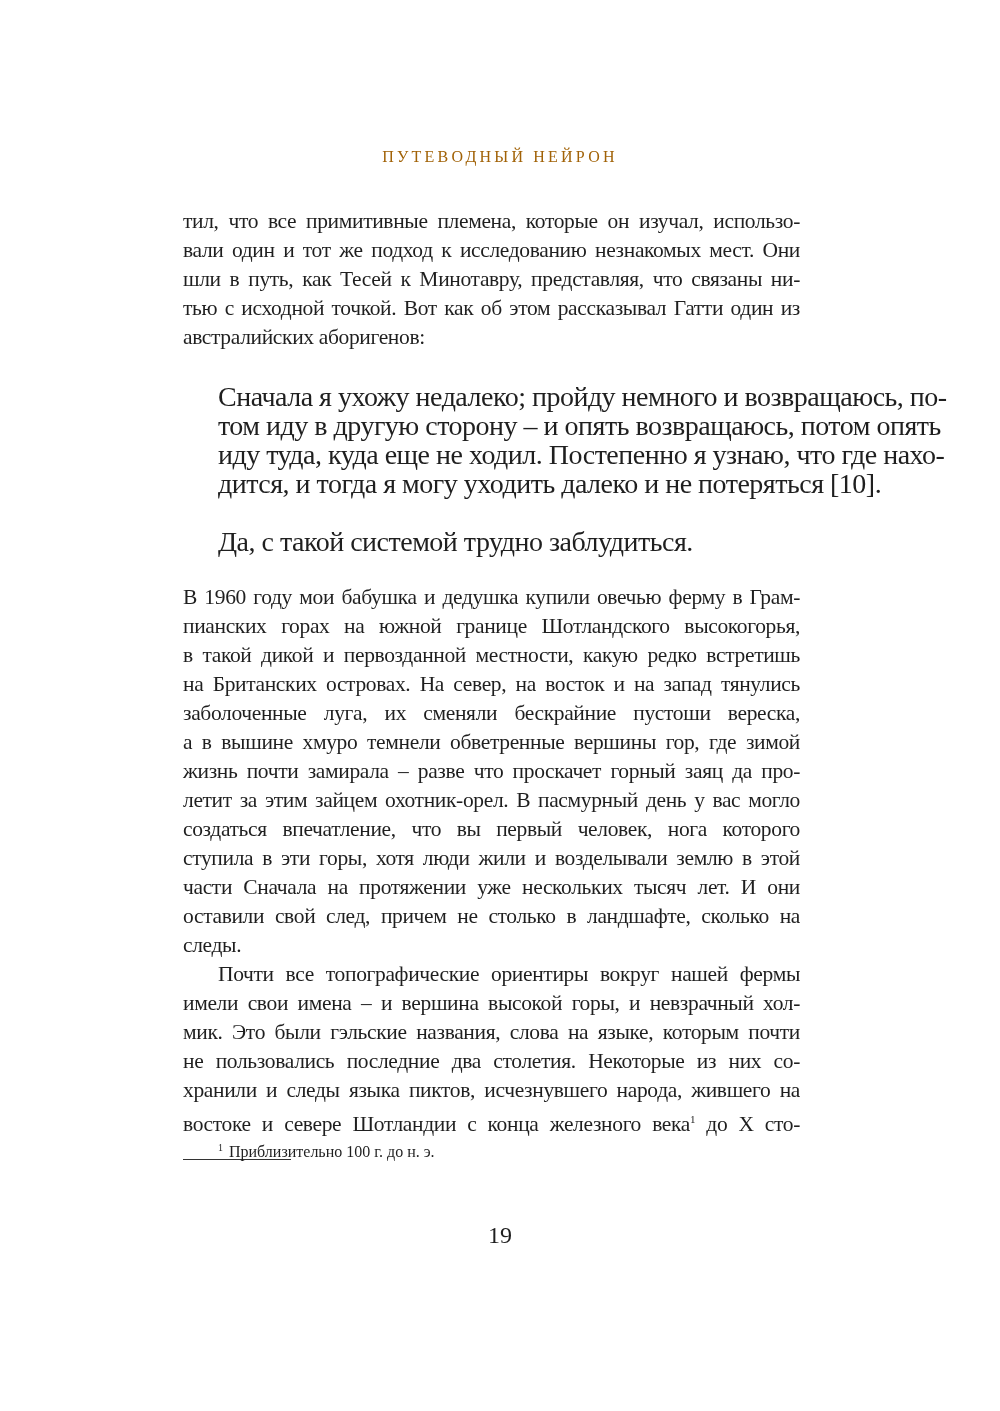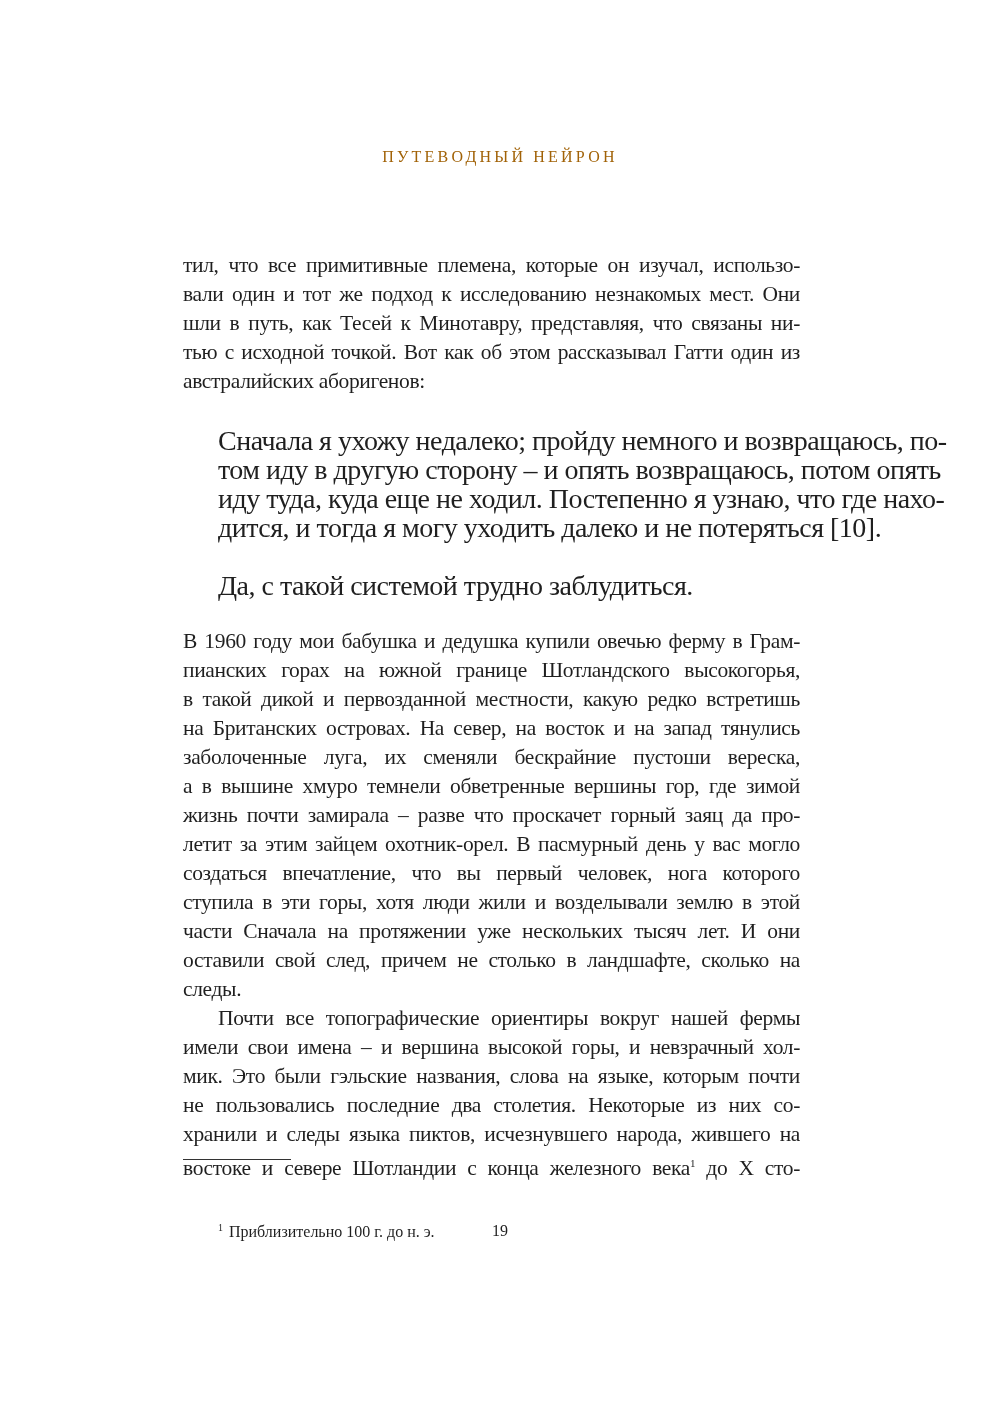--- a/index.html
+++ b/index.html
@@ -1,28 +1,28 @@
 <!DOCTYPE html>
 <html><head>
 <meta charset="utf-8">
 <style>
   html, body { margin: 0; padding: 0; background: #ffffff; }
   body { width: 1000px; height: 1411px; position: relative; overflow: hidden;
          font-family: "Liberation Serif", "DejaVu Serif", serif; color: #1f1f1f; }
   .running-head { position: absolute; top: 148px; left: 0; width: 1000px; text-align: center;
                   font-size: 16px; letter-spacing: 3.2px; color: #a16207; }
   .line { position: absolute; left: 183px; width: 617px; font-size: 21.5px; line-height: 29px;
-          white-space: nowrap; text-align: justify; text-align-last: justify; letter-spacing: -0.35px; margin-top: 44px; }
+          white-space: nowrap; text-align: justify; text-align-last: justify; letter-spacing: -0.35px; }
   .line.last { text-align-last: left; }
   .q { left: 218px; width: 582px; font-size: 28px; letter-spacing: -0.5px; }
   .indent { left: 218px; width: 582px; font-family: Liberation Serif, serif; }
   .rule { position: absolute; left: 183px; top: 1159px; width: 108px; border-top: 1px solid #333; }
-  .footnote { position: absolute; left: 218px; top: 1222px; font-size: 16px; white-space: nowrap; }
+  .footnote { position: absolute; left: 218px; top: 1142px; font-size: 16px; white-space: nowrap; }
   .footnote sup { font-size: 10px; vertical-align: 6px; margin-right: 6px; }
-  .page-number { position: absolute; top: 1222px; left: 0; width: 1000px; text-align: center; font-size: 16px; }
+  .page-number { position: absolute; top: 1222px; left: 0; width: 1000px; text-align: center; font-size: 24px; }
   sup.fnref { font-size: 11px; vertical-align: 8px; }
 </style>
 </head>
 <body>
 
 <div class="running-head">ПУТЕВОДНЫЙ НЕЙРОН</div>
 
 <div>
   <div class="line" style="top:207px">тил, что все примитивные племена, которые он изучал, использо-</div>
   <div class="line" style="top:236px">вали один и тот же подход к исследованию незнакомых мест. Они</div>

